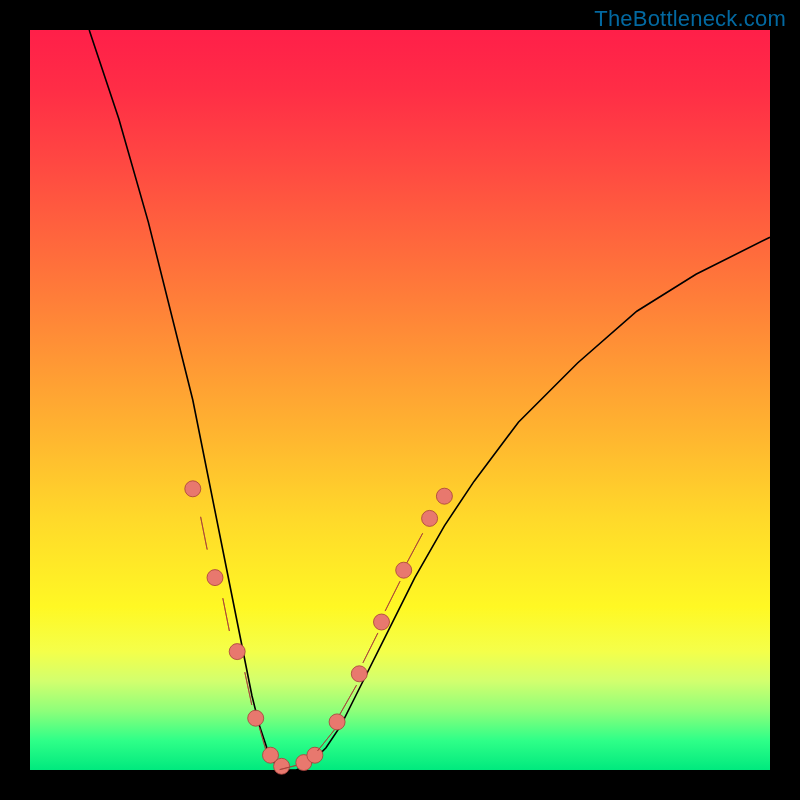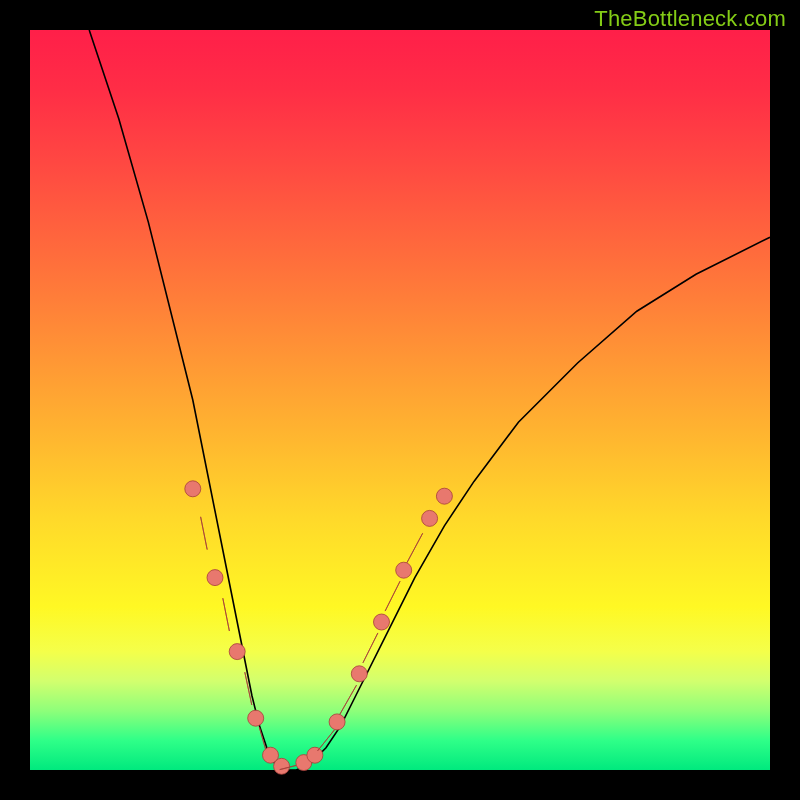--- a/index.html
+++ b/index.html
@@ -37,21 +37,21 @@
       #d2ff6e 88%,
       #8eff7a 92%,
       #2fff88 96%,
       #00e97e 100%
     );
   }
   .watermark {
     position: absolute;
     top: 6px;
     right: 14px;
-    color: #84cc16;
+    color: #0369a1;
     font-size: 22px;
     font-weight: 400;
     letter-spacing: 0.2px;
     user-select: none;
   }
   svg.overlay {
     position: absolute;
     left: 0;
     top: 0;
     width: 740px;

